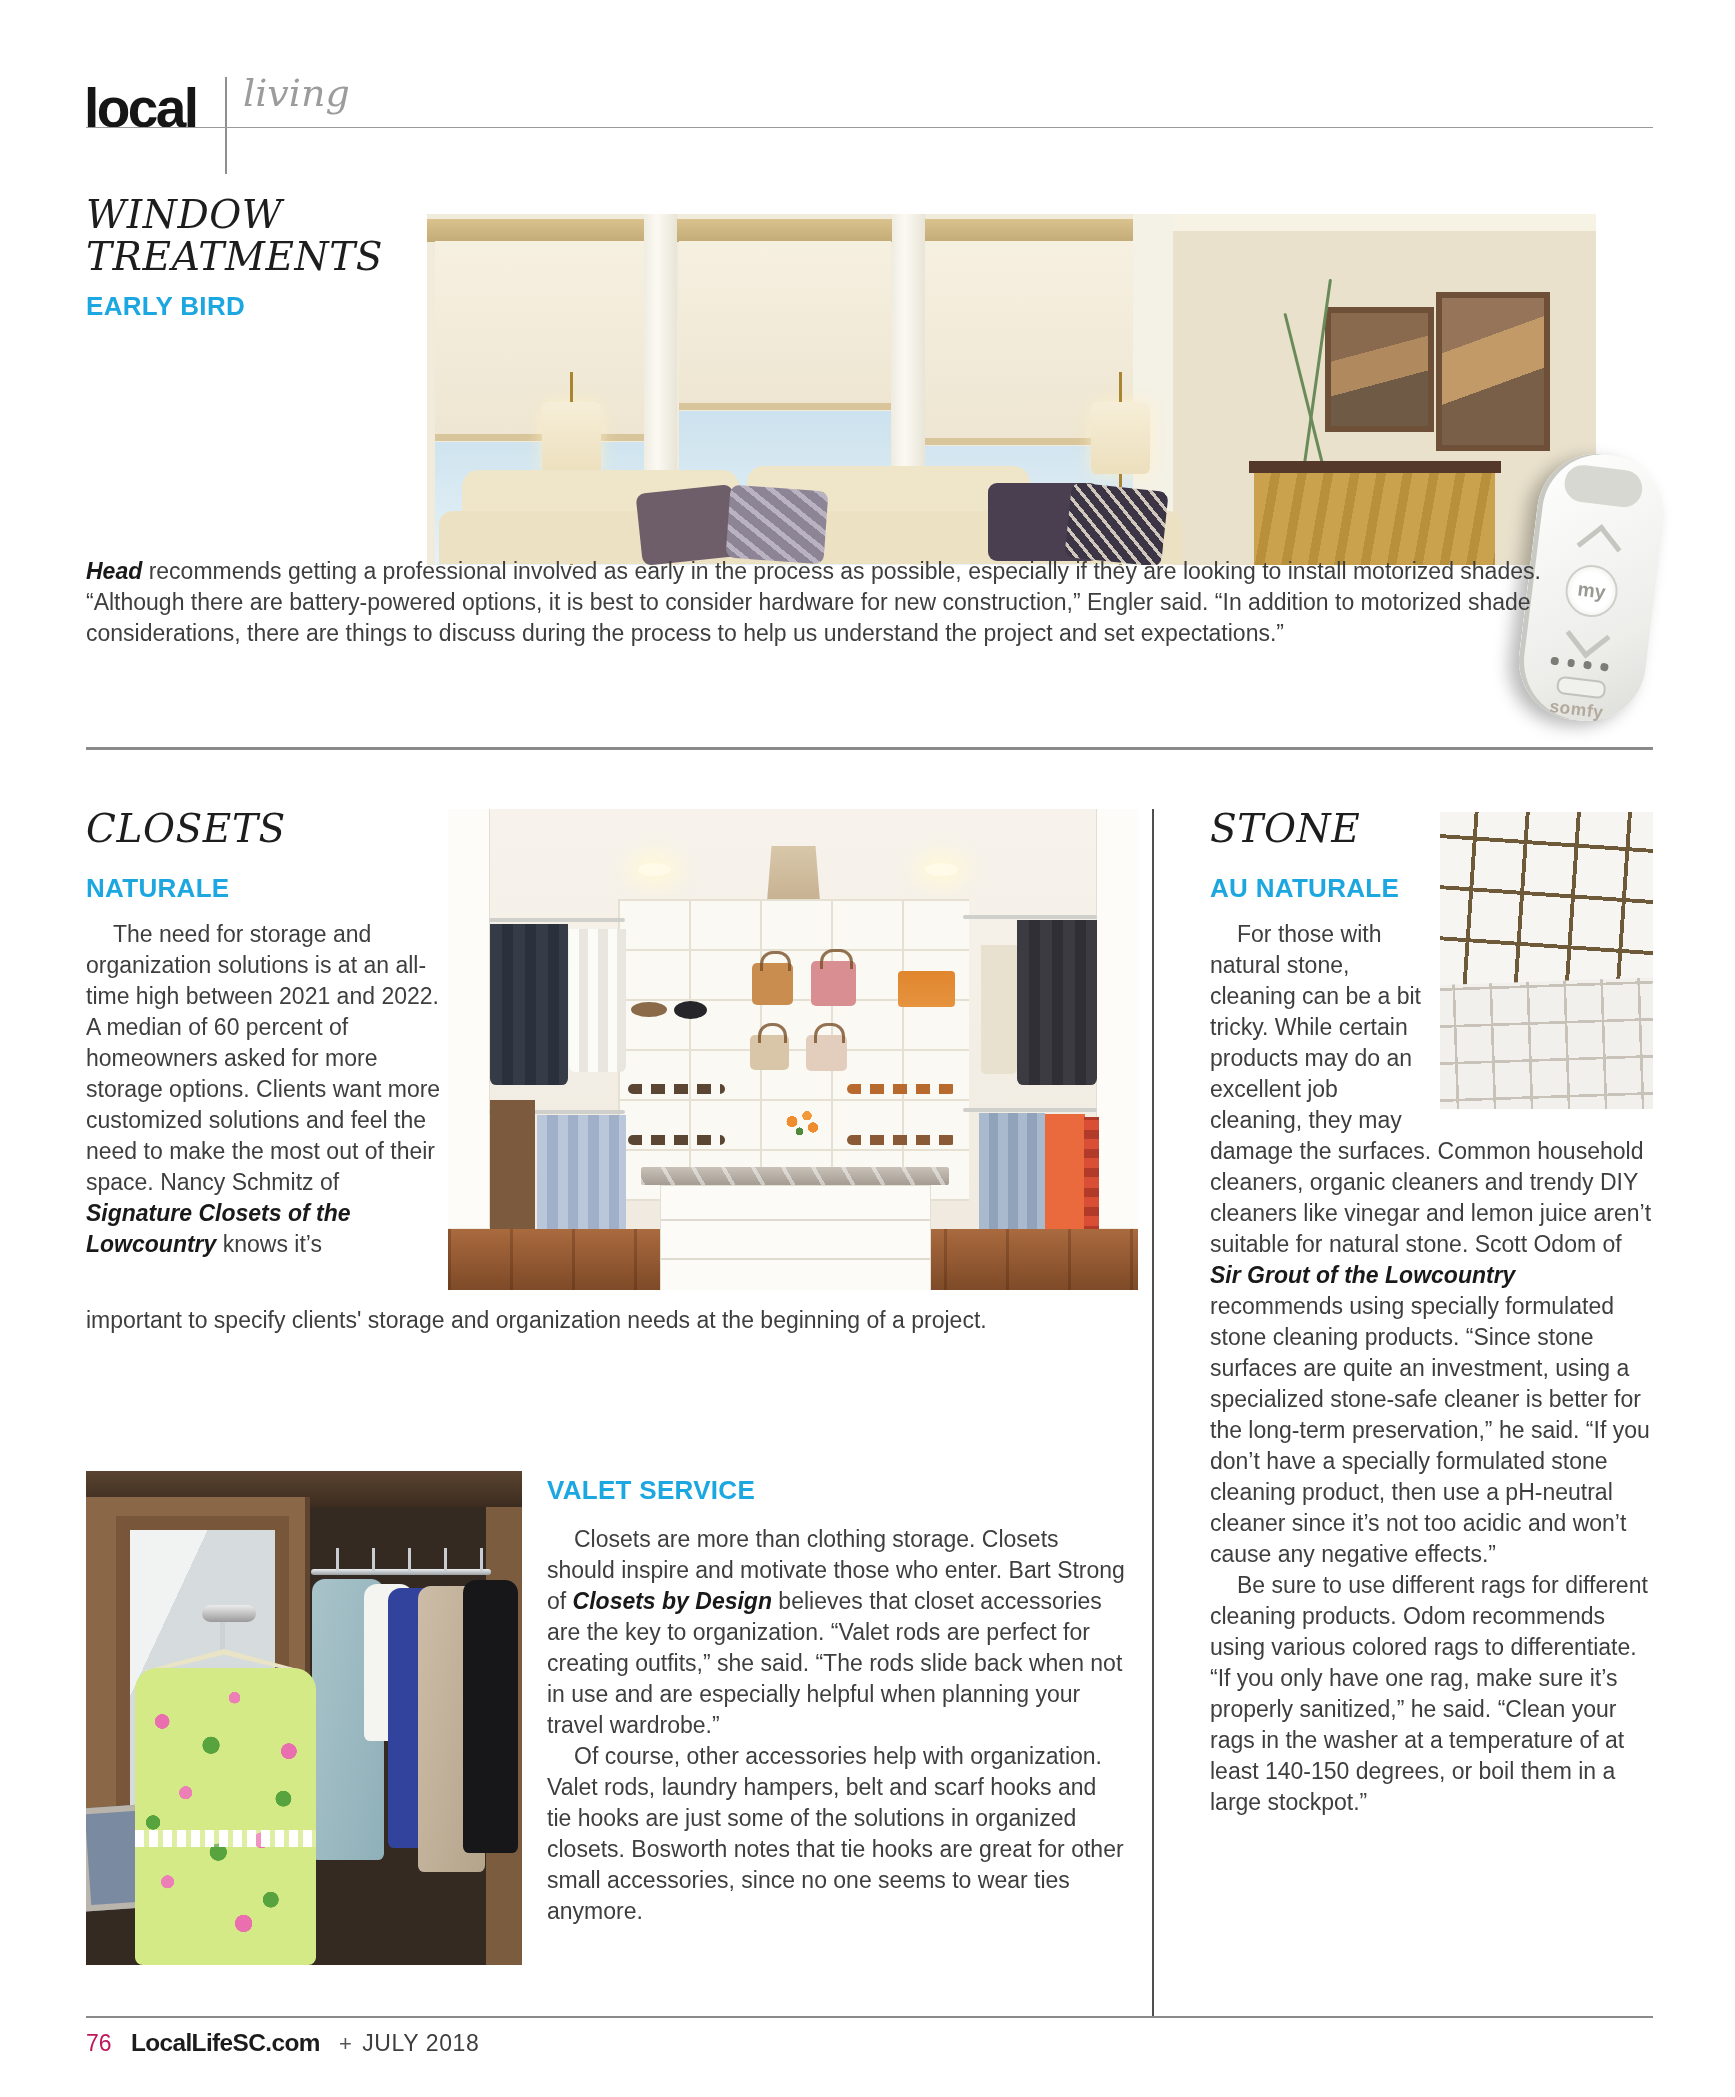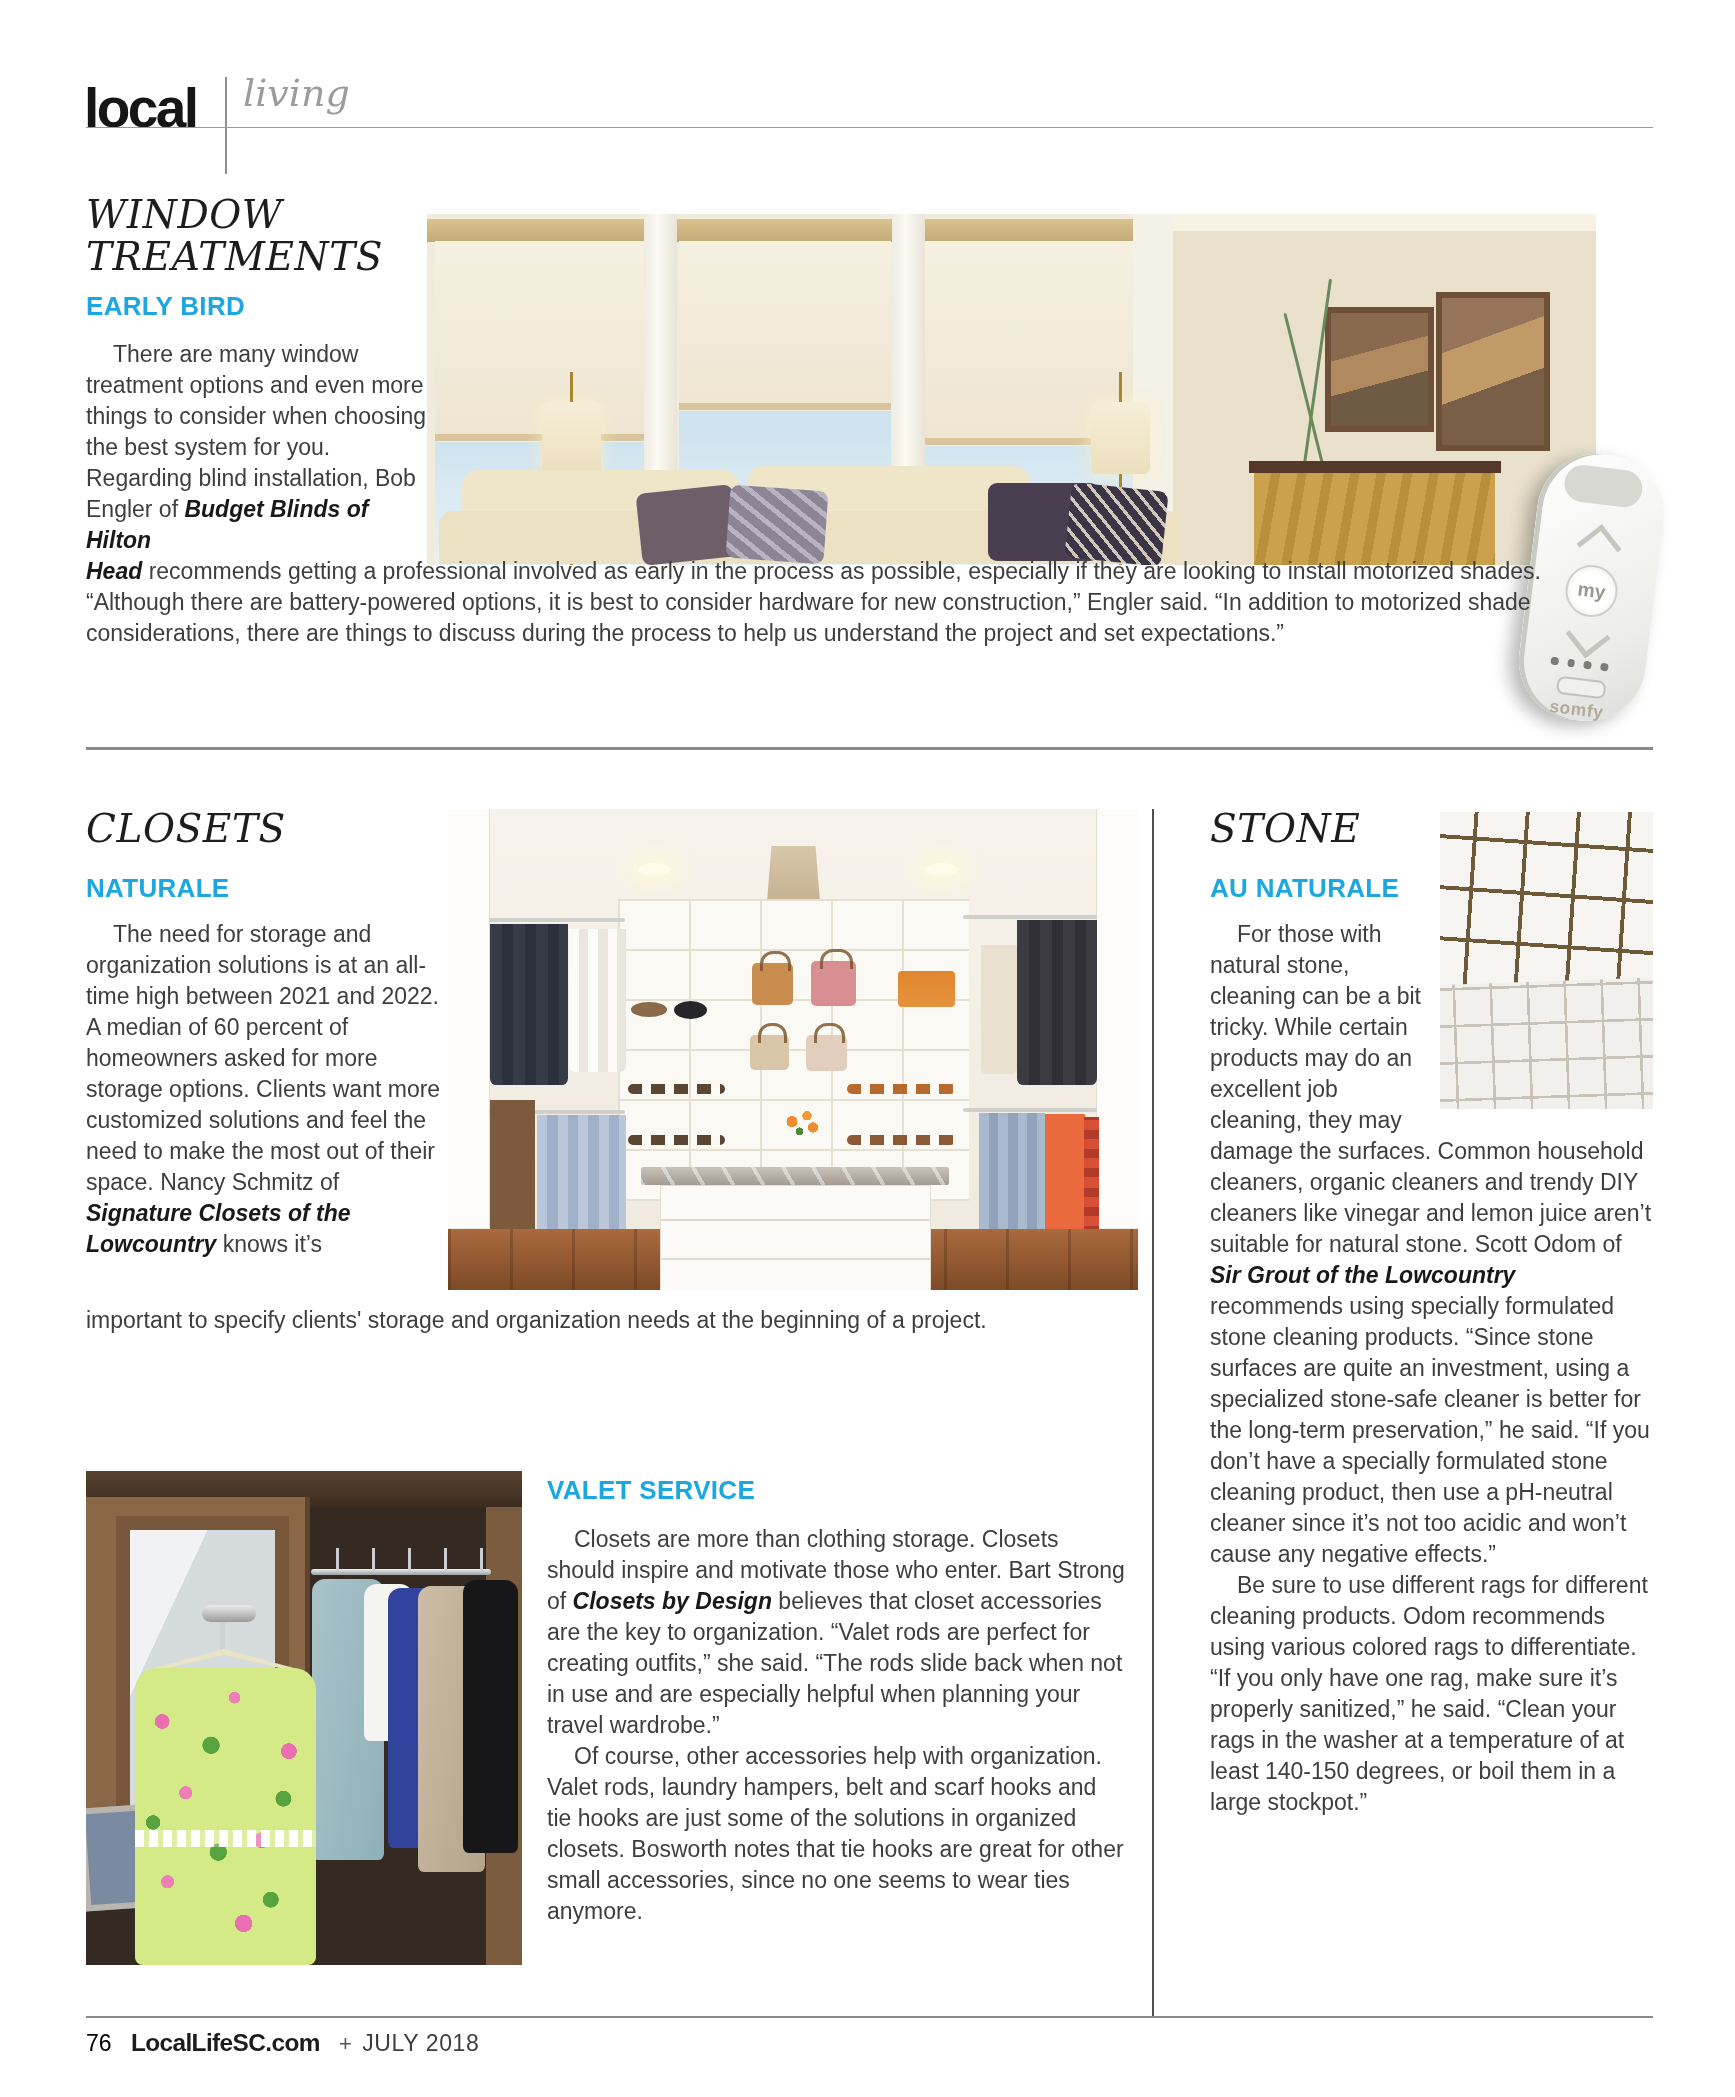--- a/index.html
+++ b/index.html
@@ -40,21 +40,21 @@
 
   .valet-col { position:absolute; left:547px; top:1475px; width:579px; }
   .valet-col .bodytext { margin-top:18px; }
 
   .stone-col { position:absolute; left:1210px; top:808px; width:443px; }
   .stone-col .kicker { margin-top:23px; }
   .stone-col .bodytext { margin-top:15.4px; }
   .tile-photo { float:right; width:213px; height:297px; margin:3.9px 0 16.7px 16.7px; position:relative; overflow:hidden; background:#efede9; }
 
   .footer { position:absolute; left:86px; top:2029px; display:flex; align-items:baseline; gap:19.3px; }
-  .footer .pageno { font-size:23px; color:#000000; }
+  .footer .pageno { font-size:23px; color:#be185d; }
   .footer .site { font-size:24.4px; font-weight:800; color:#1c1c1c; letter-spacing:-0.6px; }
   .footer .sep { font-size:22px; color:#555; margin-right:-9px; }
   .footer .issue { font-size:23px; color:#3e3e3e; letter-spacing:0.6px; }
 
   
   .photo { position:absolute; overflow:hidden; }
   .living { left:427px; top:214px; width:1169px; height:351px; background:linear-gradient(#efe9da,#e6dfcd); }
   .lr-windowwall { position:absolute; left:0; top:0; width:746px; height:351px; background:#f1ebdb; }
   .lr-valance { position:absolute; left:0; top:5.1px; width:746px; height:23px;
                 background:linear-gradient(#d9c28e,#c2ab77); }
@@ -251,23 +251,20 @@
 <div class="page">
 
   <div class="brand-local">local</div>
   <div class="brand-bar"></div>
   <div class="brand-living">living</div>
   <div class="rule header-rule"></div>
 
   <div class="window-col">
     <h2 class="serif-head"><span>WINDOW</span><br><span>TREATMENTS</span></h2>
     <h3 class="kicker">EARLY BIRD</h3>
-    <div class="bodytext">
-        <p class="indent"><span>There are many window treatment options and even more things to consider when choosing the best system for you. Regarding blind installation, Bob Engler of </span><b>Budget Blinds of Hilton</b></p>
-      </div>
   </div>
 
   <div class="photo living">
     <div class="lr-windowwall"></div>
     <div class="lr-valance"></div>
     <div class="lr-shade lr-shade-l"></div>
     <div class="lr-sky lr-sky-l"></div>
     <div class="lr-shade lr-shade-m"></div>
     <div class="lr-sky lr-sky-m"></div>
     <div class="lr-shade lr-shade-r"></div>

